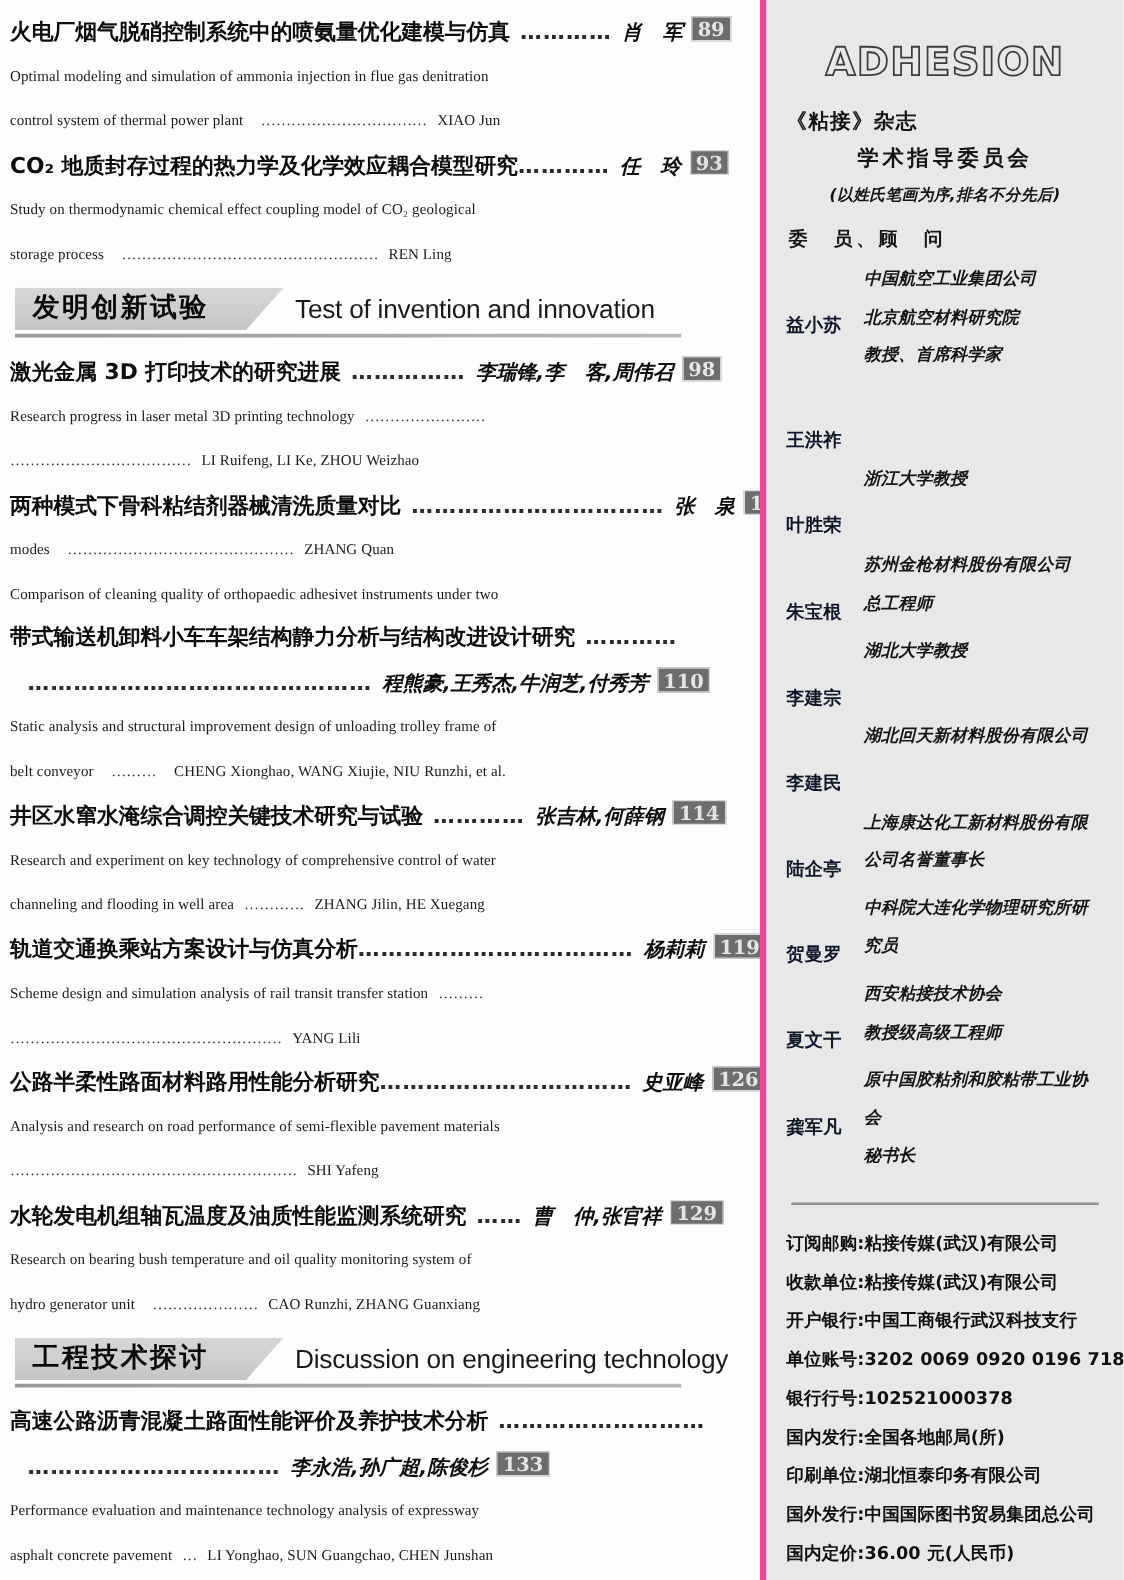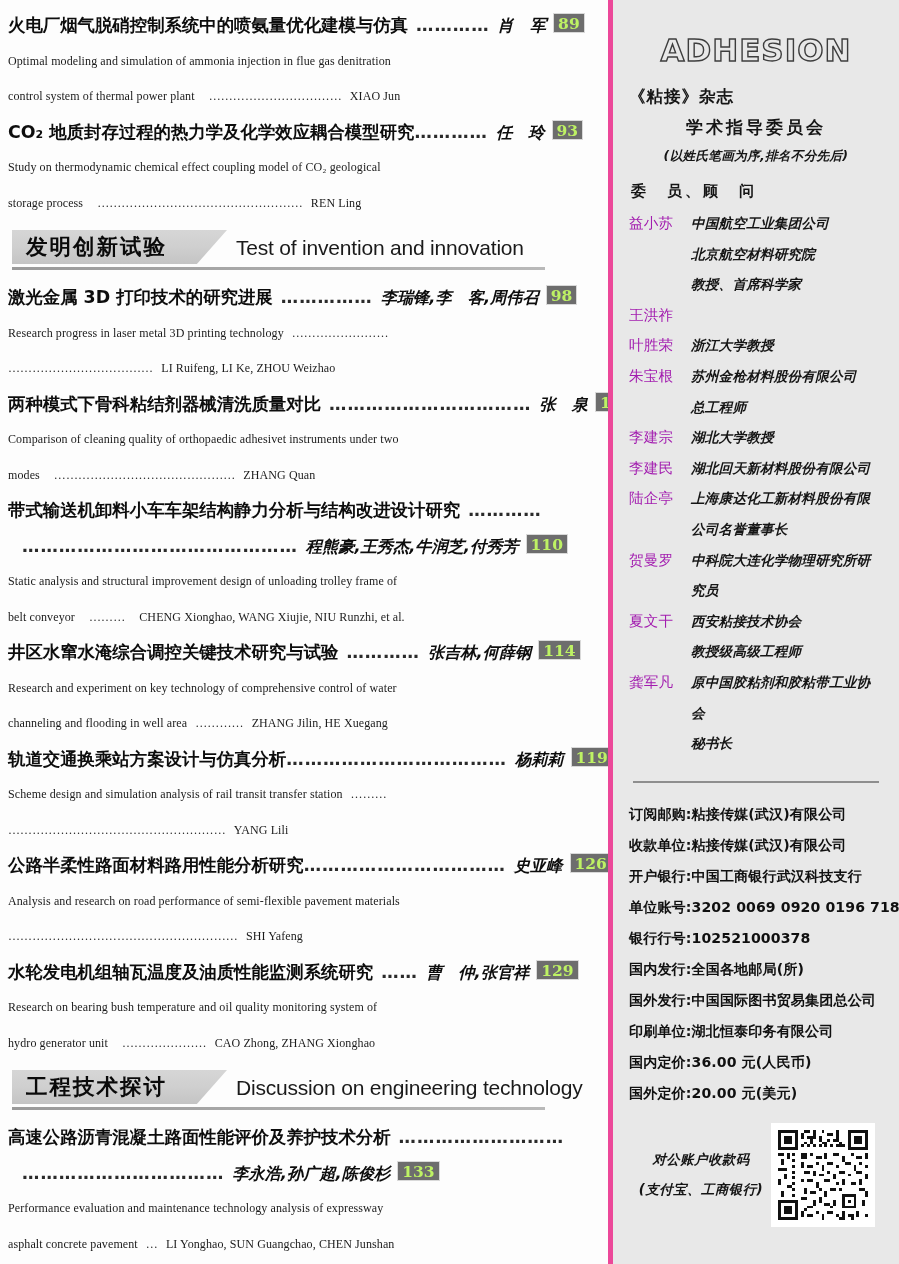--- a/index.html
+++ b/index.html
@@ -70,21 +70,21 @@
     font-size: 16.2px;
   }
 
   .dots { color: #2a2a2a; }
   .wsp { display: inline-block; width: 14px; }
   .wsp-sm { display: inline-block; width: 8px; }
 
   .pg {
     display: inline-block;
     background: #6d6d6d;
-    color: #bef264;
+    color: #e5e5e5;
     font-family: "DejaVu Serif", "Liberation Serif", serif;
     font-weight: bold;
     font-size: 15.5px;
     line-height: 20px;
     height: 20px;
     min-width: 28px;
     text-align: center;
     padding: 0 4px;
     box-sizing: border-box;
     border: 1px solid #d9d9d9;
@@ -199,24 +199,25 @@
   }
 
   .member {
     display: flex;
     align-items: flex-start;
     line-height: 30.6px;
   }
   .m-name {
     flex: 0 0 62px;
     font-family: "DejaVu Sans", "Liberation Sans", sans-serif;
-    font-weight: normal;
+    font-weight: bold;
     font-size: 14.6px;
     letter-spacing: 0.2px;
-    color: #a21caf;
+    color: #0f172a;
+    margin-top: 38px;
   }
   .m-aff {
     flex: 1 1 auto;
     font-family: "DejaVu Sans", "Liberation Sans", sans-serif;
     font-weight: 600;
     font-style: italic;
     font-size: 13.6px;
     letter-spacing: 0.2px;
     color: #151515;
   }
@@ -291,22 +292,22 @@
     </div>
 
     <div class="entry">
       <div class="ln cn"><span>激光金属 3D 打印技术的研究进展</span><span class="wsp-sm"></span><span class="dots">……………</span><span class="wsp-sm"></span><span class="cnauth">李瑞锋,李　客,周伟召</span><span class="pg">98</span></div>
       <div class="ln en"><span>Research progress in laser metal 3D printing technology</span><span class="wsp-sm"></span><span class="dots">……………………</span></div>
       <div class="ln en"><span class="dots">………………………………</span><span class="wsp-sm"></span><span>LI Ruifeng, LI Ke, ZHOU Weizhao</span></div>
     </div>
 
     <div class="entry">
       <div class="ln cn"><span>两种模式下骨科粘结剂器械清洗质量对比</span><span class="wsp-sm"></span><span class="dots">……………………………</span><span class="wsp-sm"></span><span class="cnauth">张　泉</span><span class="pg wide">106</span></div>
+      <div class="ln en"><span>modes</span><span class="wsp"></span><span class="dots">………………………………………</span><span class="wsp-sm"></span><span>ZHANG Quan</span></div>
       <div class="ln en"><span>Comparison of cleaning quality of orthopaedic adhesivet instruments under two</span></div>
-      <div class="ln en"><span>modes</span><span class="wsp"></span><span class="dots">………………………………………</span><span class="wsp-sm"></span><span>ZHANG Quan</span></div>
     </div>
 
     <div class="entry">
       <div class="ln cn"><span>带式输送机卸料小车车架结构静力分析与结构改进设计研究</span><span class="wsp-sm"></span><span class="dots">…………</span></div>
       <div class="ln cn"><span class="wsp"></span><span class="dots">………………………………………</span><span class="wsp-sm"></span><span class="cnauth">程熊豪,王秀杰,牛润芝,付秀芳</span><span class="pg wide">110</span></div>
       <div class="ln en"><span>Static analysis and structural improvement design of unloading trolley frame of</span></div>
       <div class="ln en"><span>belt conveyor</span><span class="wsp"></span><span class="dots">………</span><span class="wsp"></span><span>CHENG Xionghao, WANG Xiujie, NIU Runzhi, et al.</span></div>
     </div>
 
     <div class="entry">
@@ -323,21 +324,21 @@
 
     <div class="entry">
       <div class="ln cn"><span>公路半柔性路面材料路用性能分析研究</span><span class="dots">……………………………</span><span class="wsp-sm"></span><span class="cnauth">史亚峰</span><span class="pg wide">126</span></div>
       <div class="ln en"><span>Analysis and research on road performance of semi-flexible pavement materials</span></div>
       <div class="ln en"><span class="dots">…………………………………………………</span><span class="wsp-sm"></span><span>SHI Yafeng</span></div>
     </div>
 
     <div class="entry">
       <div class="ln cn"><span>水轮发电机组轴瓦温度及油质性能监测系统研究</span><span class="wsp-sm"></span><span class="dots">……</span><span class="wsp-sm"></span><span class="cnauth">曹　仲,张官祥</span><span class="pg wide">129</span></div>
       <div class="ln en"><span>Research on bearing bush temperature and oil quality monitoring system of</span></div>
-      <div class="ln en"><span>hydro generator unit</span><span class="wsp"></span><span class="dots">…………………</span><span class="wsp-sm"></span><span>CAO Zhong, ZHANG Xionghao</span></div>
+      <div class="ln en"><span>hydro generator unit</span><span class="wsp"></span><span class="dots">…………………</span><span class="wsp-sm"></span><span>CAO Runzhi, ZHANG Guanxiang</span></div>
     </div>
 
     <div class="sec">
       <div class="sec-bg"></div>
       <div class="sec-cn">工程技术探讨</div>
       <div class="sec-en">Discussion on engineering technology</div>
       <div class="sec-rule"></div>
     </div>
 
     <div class="entry">
@@ -414,22 +415,22 @@
       </div>
 
       <div class="divider"></div>
 
       <div class="sub-line">订阅邮购:粘接传媒(武汉)有限公司</div>
       <div class="sub-line">收款单位:粘接传媒(武汉)有限公司</div>
       <div class="sub-line">开户银行:中国工商银行武汉科技支行</div>
       <div class="sub-line">单位账号:3202 0069 0920 0196 718</div>
       <div class="sub-line">银行行号:102521000378</div>
       <div class="sub-line">国内发行:全国各地邮局(所)</div>
+      <div class="sub-line">印刷单位:湖北恒泰印务有限公司</div>
       <div class="sub-line">国外发行:中国国际图书贸易集团总公司</div>
-      <div class="sub-line">印刷单位:湖北恒泰印务有限公司</div>
       <div class="sub-line">国内定价:36.00 元(人民币)</div>
       <div class="sub-line">国外定价:20.00 元(美元)</div>
 
       <div class="qr-block">
         <div class="qr-text">
           <div>对公账户收款码</div>
           <div>(支付宝、工商银行)</div>
         </div>
         <div class="qr-img">
           <svg width="96" height="96" viewBox="0 0 33 33" shape-rendering="crispEdges" aria-hidden="true">

